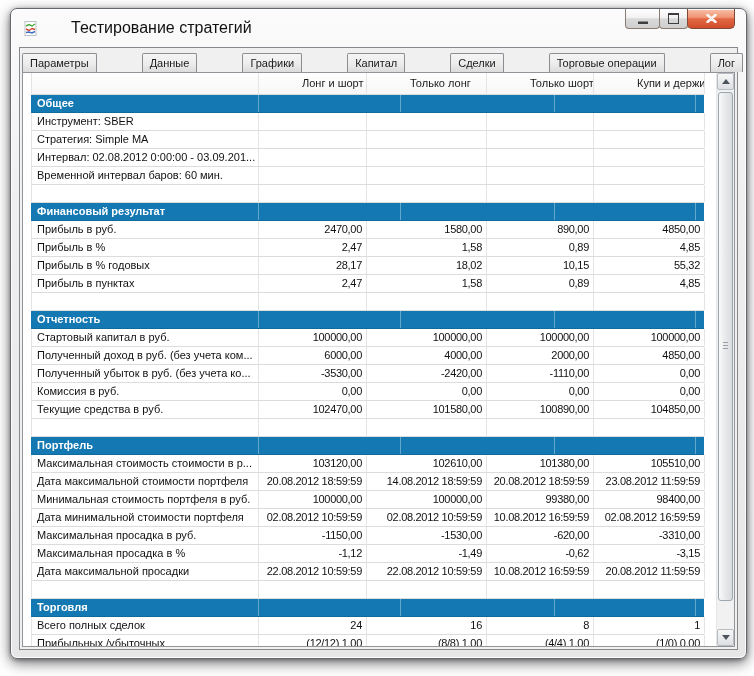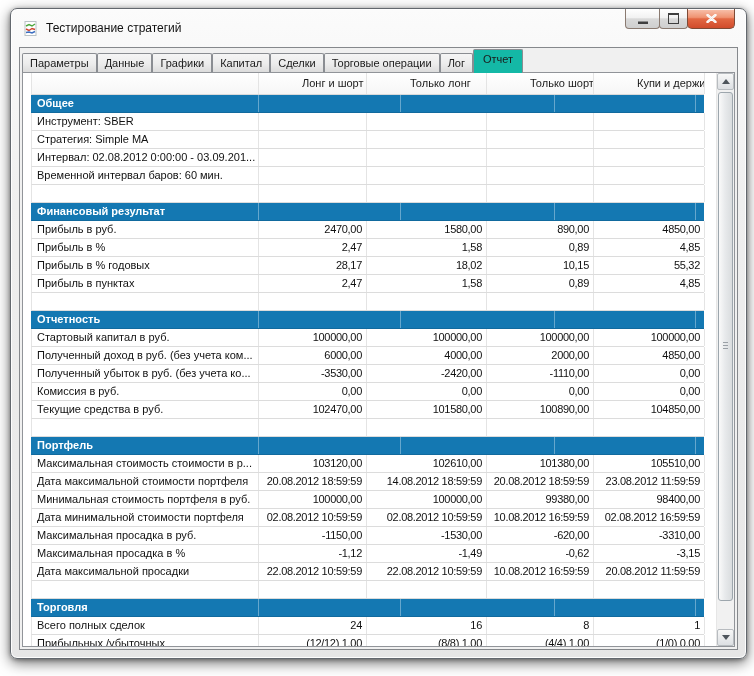--- a/index.html
+++ b/index.html
@@ -6,36 +6,36 @@
   .stage{position:relative;width:754px;height:676px;background:#ffffff;overflow:hidden;
          font-family:"Liberation Sans",sans-serif;-webkit-font-smoothing:antialiased;}
 
   
   .window{position:absolute;left:10px;top:8px;width:735px;height:649px;border-radius:7px;
           background:linear-gradient(180deg,#fbfbfb 0%,#efefef 30%,#e6e6e6 100%);
           border:1px solid #63686e;
           box-shadow:0 4px 14px rgba(0,0,0,.55),0 1px 4px rgba(0,0,0,.35),inset 0 0 0 1px rgba(255,255,255,.9);}
   .titlebar{position:absolute;left:0;top:0;right:0;height:38px;display:flex;align-items:center;
             padding-left:13px;gap:7px;border-radius:7px 7px 0 0;}
-  .apptitle{font-size:12px;color:#111;}
+  .apptitle{font-size:16px;color:#111;margin-left:25px;}
   .appicon{width:15px;height:15px;display:inline-block;}
   .winbtns{position:absolute;top:0;right:11px;display:flex;}
   .wbtn{height:19px;border:1px solid #8a7a70;border-top:none;margin-left:-1px;
         display:flex;align-items:center;justify-content:center;
         background:linear-gradient(180deg,#ffffff 0%,#f2f2f2 45%,#d9d9d9 52%,#cfcfcf 100%);
         box-shadow:inset 0 1px 0 rgba(255,255,255,.9);cursor:default;}
   .wbtn.min{width:33px;border-radius:0 0 4px 4px;}
   .wbtn.max{width:27px;border-radius:0 0 4px 4px;}
   .wbtn.close{width:46px;border-radius:0 0 5px 5px;border-color:#7e4a36;
         background:linear-gradient(180deg,#f8c3ae 0%,#ef9372 44%,#e26843 52%,#d14c2c 100%);}
 
   
   .client{position:absolute;left:8px;right:8px;top:38px;bottom:8px;background:#f0f0f0;
           border:1px solid #85888c;}
-  .tabstrip{position:absolute;left:2px;top:2px;right:2px;height:22px;display:flex;align-items:flex-end;z-index:2;}
+  .tabstrip{position:absolute;left:2px;top:2px;right:2px;height:22px;display:flex;align-items:flex-end;z-index:2;gap:45px;}
   .tab{height:13px;padding:3px 7px 2px;font-size:11px;color:#1b1b1b;white-space:nowrap;
        background:linear-gradient(180deg,#f5f5f5 0%,#ececec 55%,#dcdcdc 100%);
        border:1px solid #8a8d92;border-bottom:none;border-radius:2px 2px 0 0;margin-right:0px;}
   .tab.active{background:#14b8a6;height:17px;padding:3px 9px 3px;margin-bottom:-1px;position:relative;z-index:3;}
   .tabpage{position:absolute;left:2px;right:2px;top:24px;bottom:2px;background:#ffffff;
            border:1px solid #919499;overflow:hidden;}
 
   
   .grid{position:absolute;left:8px;top:0;width:673px;}
   .gridhead,.row{display:grid;grid-template-columns:227px 108px 120px 107px 111px;}

